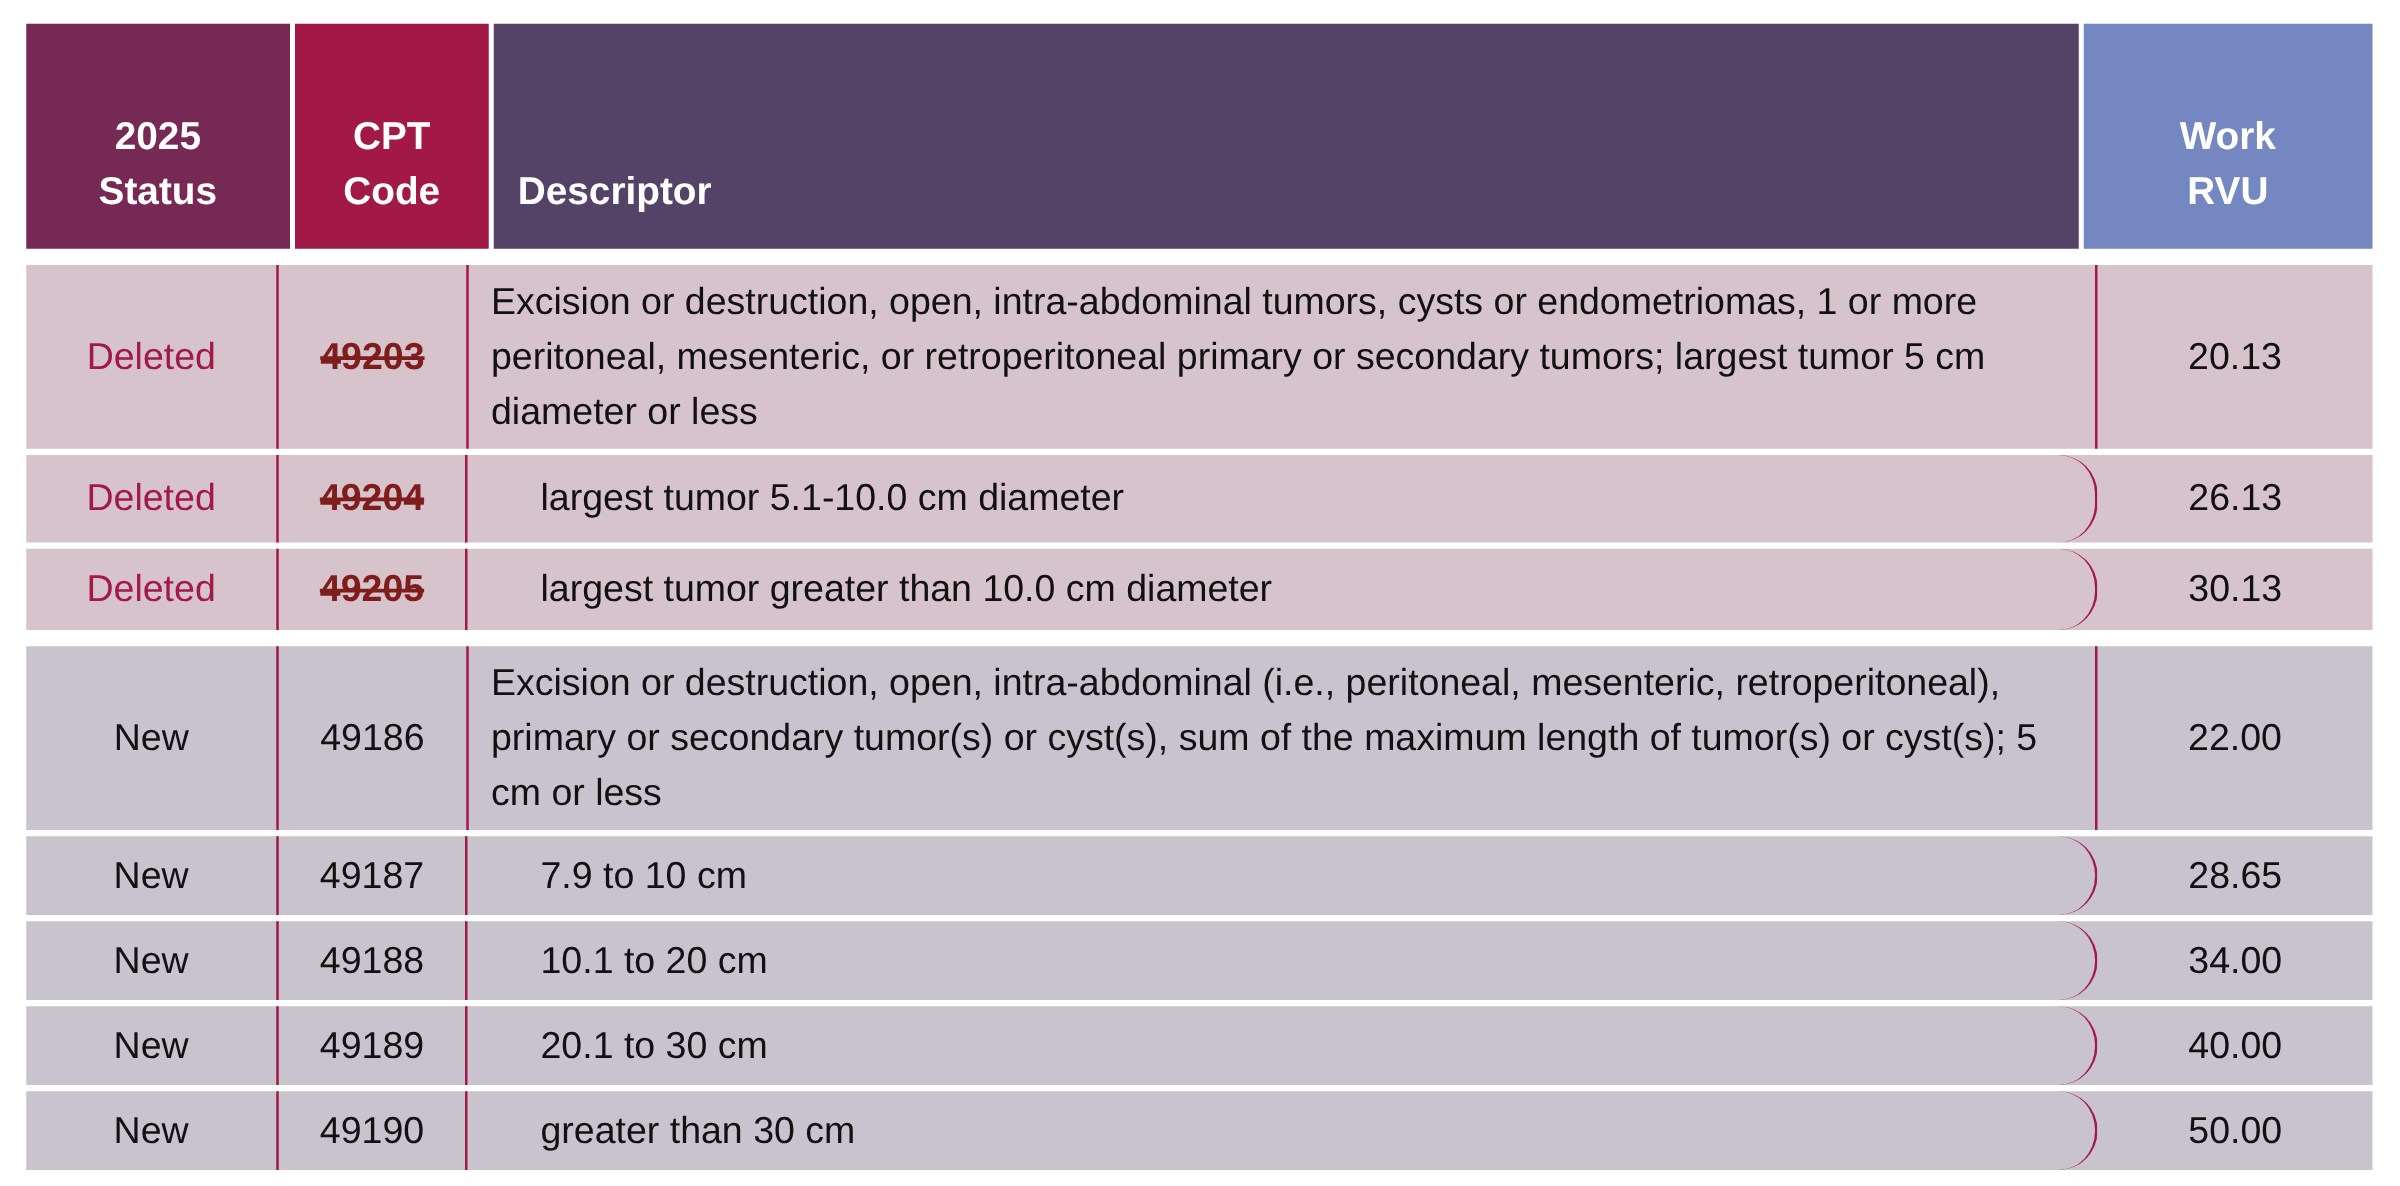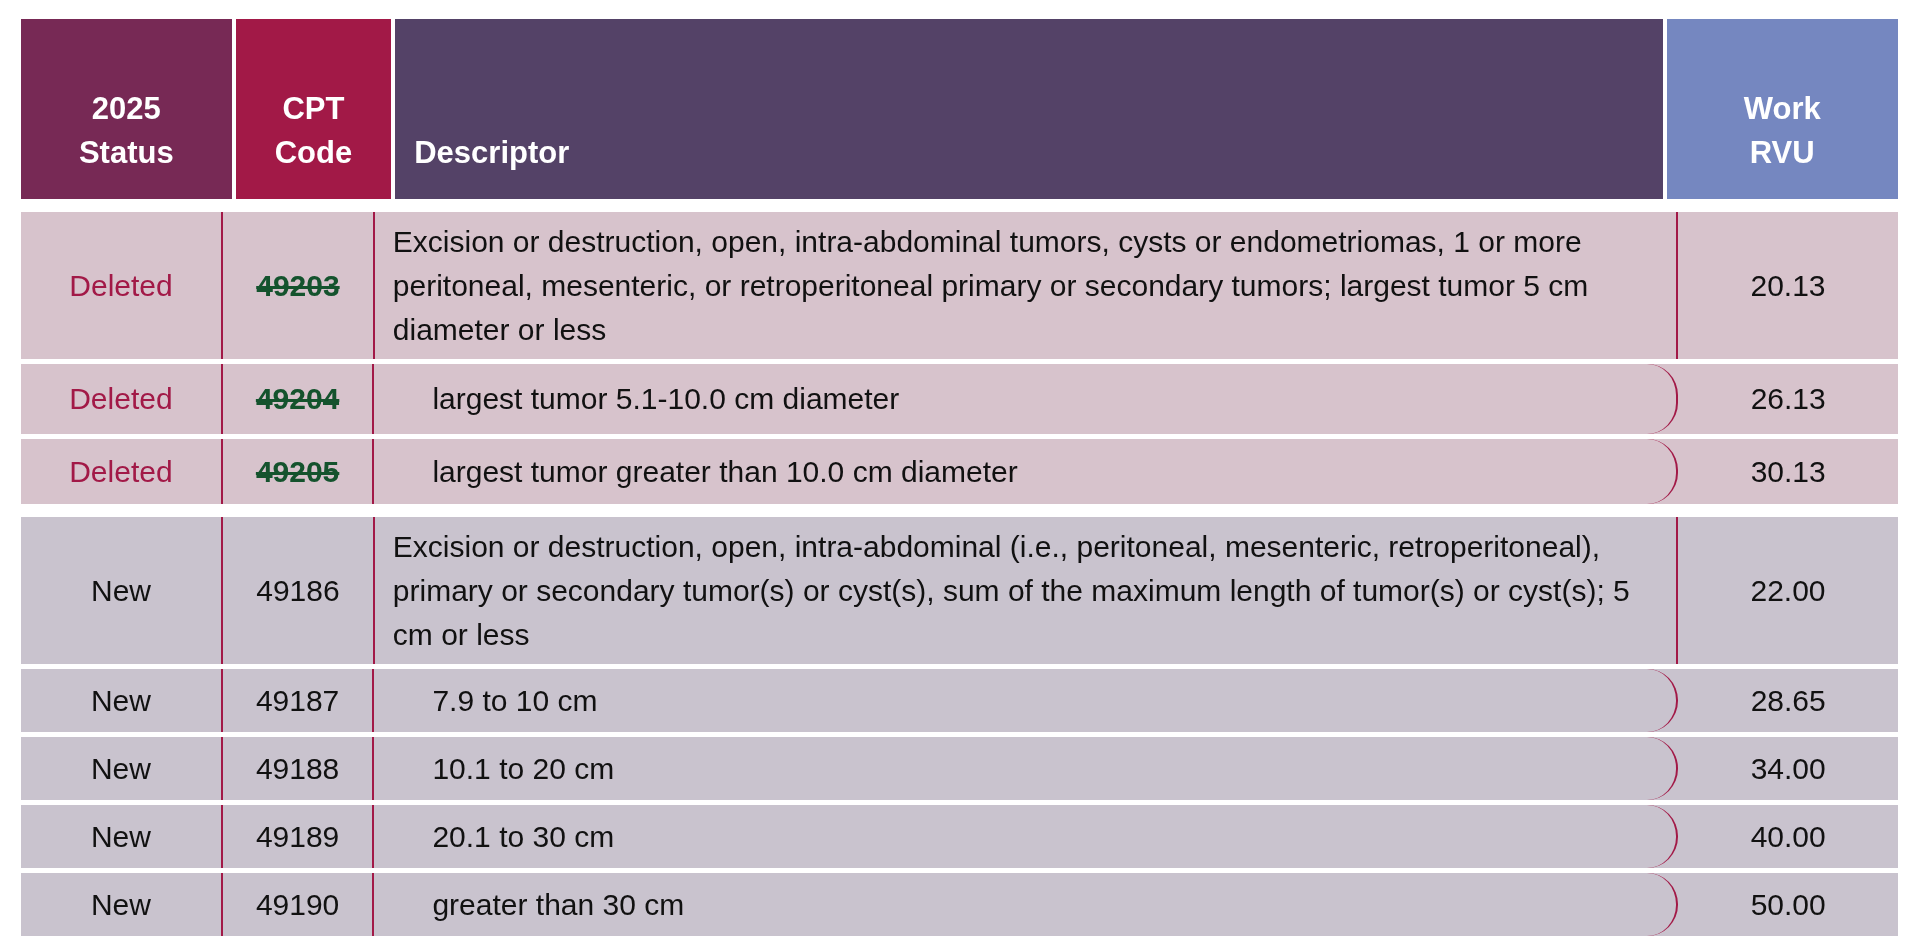--- a/index.html
+++ b/index.html
@@ -57,21 +57,21 @@
     box-sizing: border-box;
     display: flex;
     align-items: center;
   }
   .c-status { width: 213px; justify-content: center; border-right: 2px solid #a21947; }
   .c-cpt { width: 160px; justify-content: center; border-right: 2px solid #a21947; }
   .c-desc { width: 1372px; border-right: 2px solid #a21947; padding: 8px 30px 8px 18px; line-height: 44px; }
   .c-desc.indent { padding-left: 58px; border-radius: 31px; }
   .c-rvu { width: 232px; justify-content: center; }
   .status-deleted { color: #a21947; }
-  .code-deleted { color: #14532d; text-decoration: line-through; font-weight: bold; }
+  .code-deleted { color: #7f1d1d; text-decoration: line-through; font-weight: bold; }
   .code-new { font-weight: normal; color: #111111; }
 
   .h-main { height: 147px; }
   .h-sub { height: 70px; }
   .h-sub2 { height: 65px; }
   .h-sub3 { height: 63px; }
 </style>
 </head>
 <body>
 

